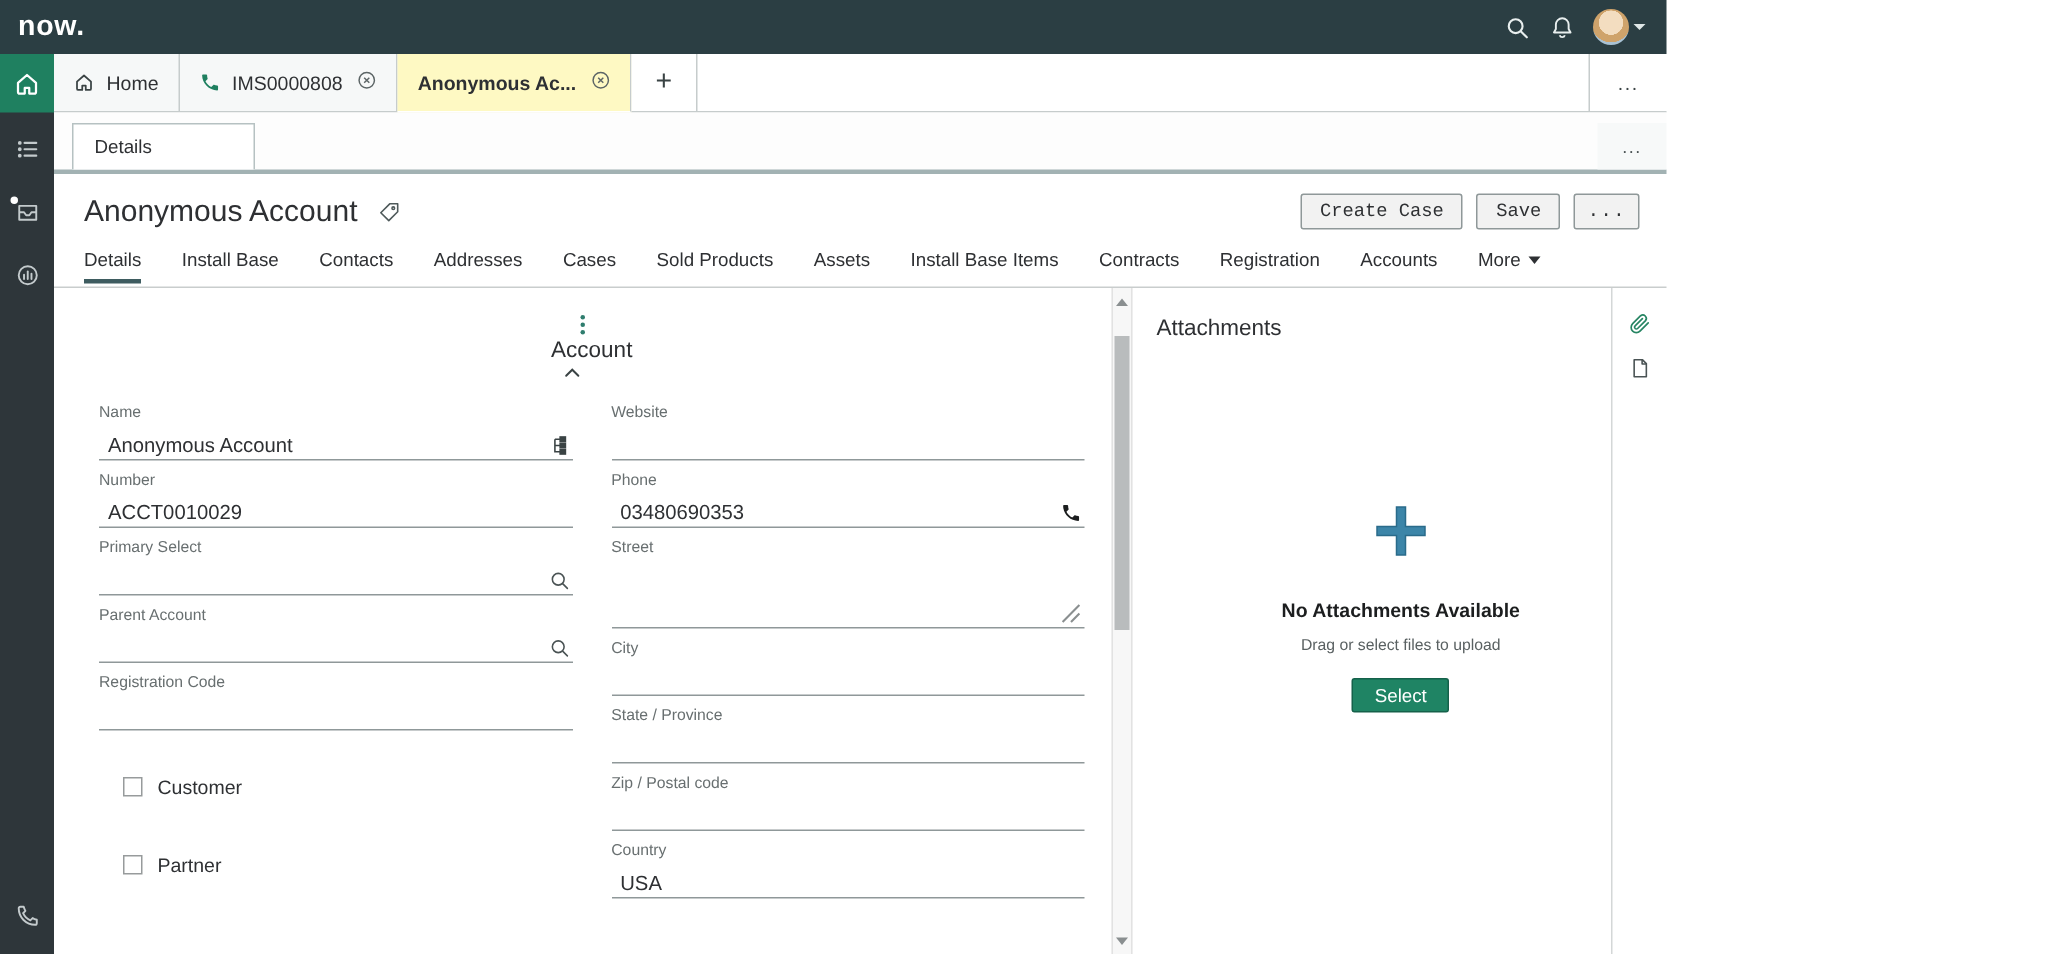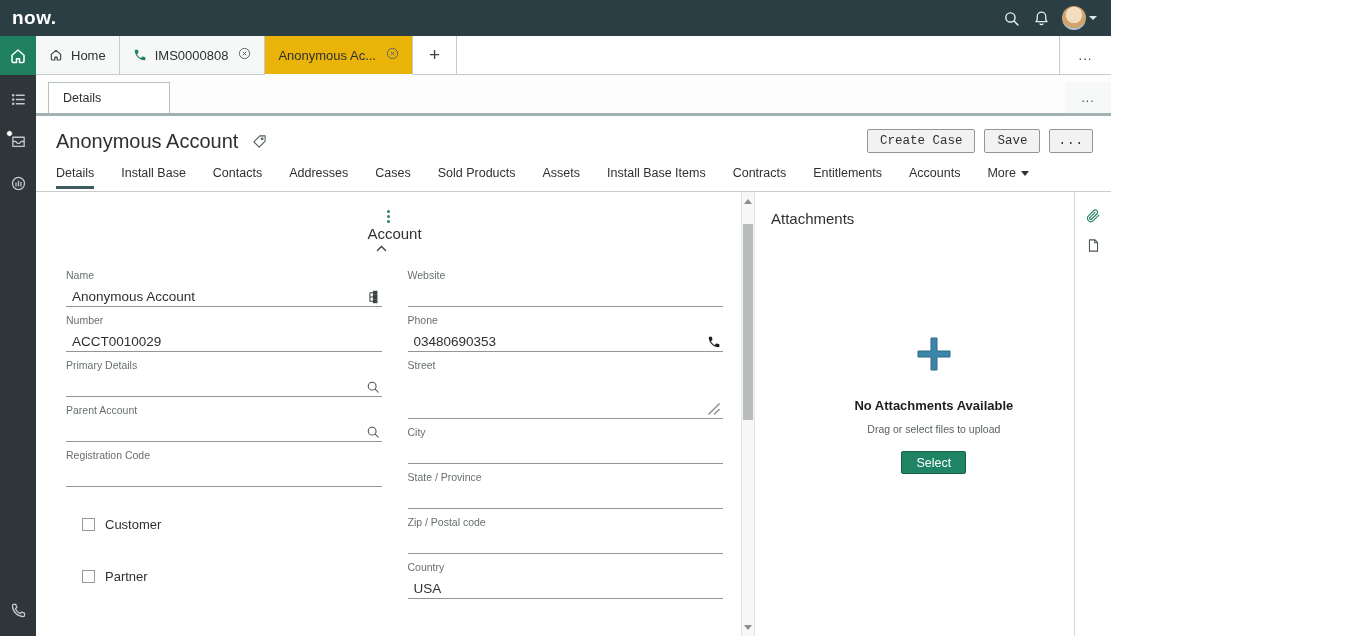--- a/index.html
+++ b/index.html
@@ -39,21 +39,21 @@
   
   .main { flex:1; display:flex; flex-direction:column; min-width:0; }
 
   
   .navtabs { height:39px; flex:0 0 39px; display:flex; background:#fff; border-bottom:1px solid #c6cccc; }
   .navtab { display:flex; align-items:center; gap:8px; padding:0 13px; font-size:13px; color:#2e3033;
     background:#f6f8f8; border-right:1px solid #c6cccc; cursor:pointer; }
   .navtab svg { width:14px; height:14px; }
   .navtab .closer { color:#5c6566; margin-left:2px; }
   .navtab .closer svg { width:13px; height:13px; }
-  .navtab.active { background:#eab308; border-bottom:1px solid #fff; margin-bottom:-1px; }
+  .navtab.active { background:#fef9c3; border-bottom:1px solid #fff; margin-bottom:-1px;font-weight:bold; }
   .navtab-add { width:44px; display:flex; align-items:center; justify-content:center; font-size:19px;
     color:#3a4344; background:#fff; border-right:1px solid #c6cccc; cursor:pointer; font-weight:400; }
   .navtabs-fill { flex:1; }
   .navtabs-more { width:52px; border-left:1px solid #c6cccc; display:flex; align-items:center;
     justify-content:center; color:#3a4344; font-size:13px; letter-spacing:1px; cursor:pointer; }
 
   
   .substrip { height:41px; flex:0 0 41px; background:#fdfdfd; border-bottom:3px solid #a2b2b3;
     display:flex; align-items:flex-end; padding:0 0 0 12px; }
   .subtab { height:31px; min-width:122px; background:#fff; border:1px solid #b6c1c2; border-bottom:none;
@@ -264,21 +264,21 @@
       <div class="rec-tabs">
         <div class="rtab active">Details</div>
           <div class="rtab">Install Base</div>
           <div class="rtab">Contacts</div>
           <div class="rtab">Addresses</div>
           <div class="rtab">Cases</div>
           <div class="rtab">Sold Products</div>
           <div class="rtab">Assets</div>
           <div class="rtab">Install Base Items</div>
           <div class="rtab">Contracts</div>
-          <div class="rtab">Entitlements</div>
+          <div class="rtab">Registration</div>
           <div class="rtab">Accounts</div>
           <div class="rtab-more">
           <span>More</span>
           <span class="rtab-caret"></span>
         </div>
       </div>
 
       <div class="content">
 
         <div class="form-area">
@@ -312,21 +312,21 @@
                     </span>
                   </div>
                 </div>
                 <div class="field">
                   <div class="f-label">Number</div>
                   <div class="f-valrow">
                     <span class="f-value">ACCT0010029</span>
                   </div>
                 </div>
                 <div class="field">
-                  <div class="f-label">Primary Details</div>
+                  <div class="f-label">Primary Select</div>
                   <div class="f-valrow">
                     <span class="f-value"></span>
                     <span class="f-icon">
                       <svg viewBox="0 0 20 20" fill="none" stroke="#4a5354" stroke-width="1.5" stroke-linecap="round">
                         <circle cx="8.8" cy="8.8" r="5.6"></circle>
                         <line x1="13.2" y1="13.2" x2="17.5" y2="17.5"></line>
                       </svg>
                     </span>
                   </div>
                 </div>

